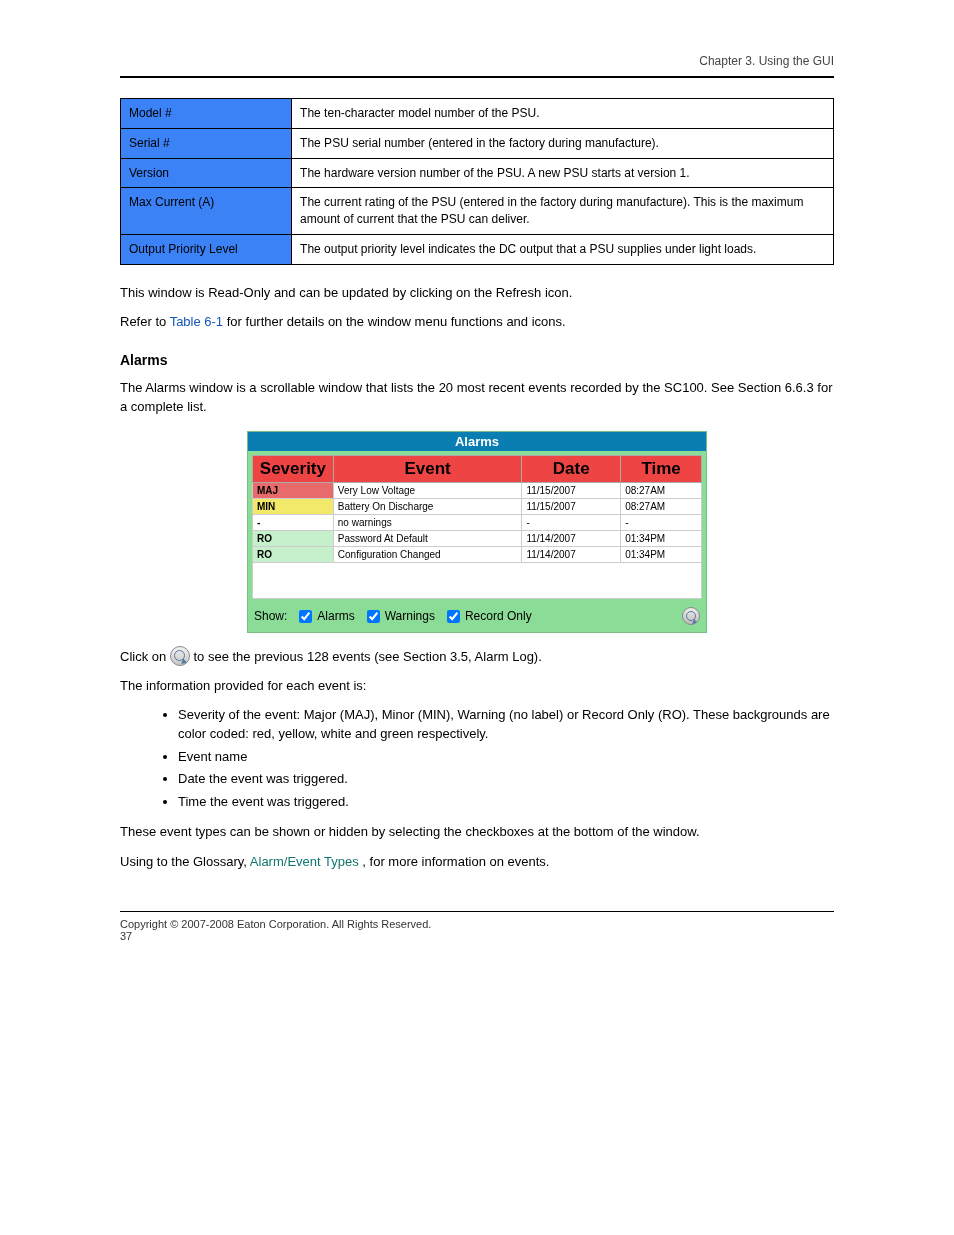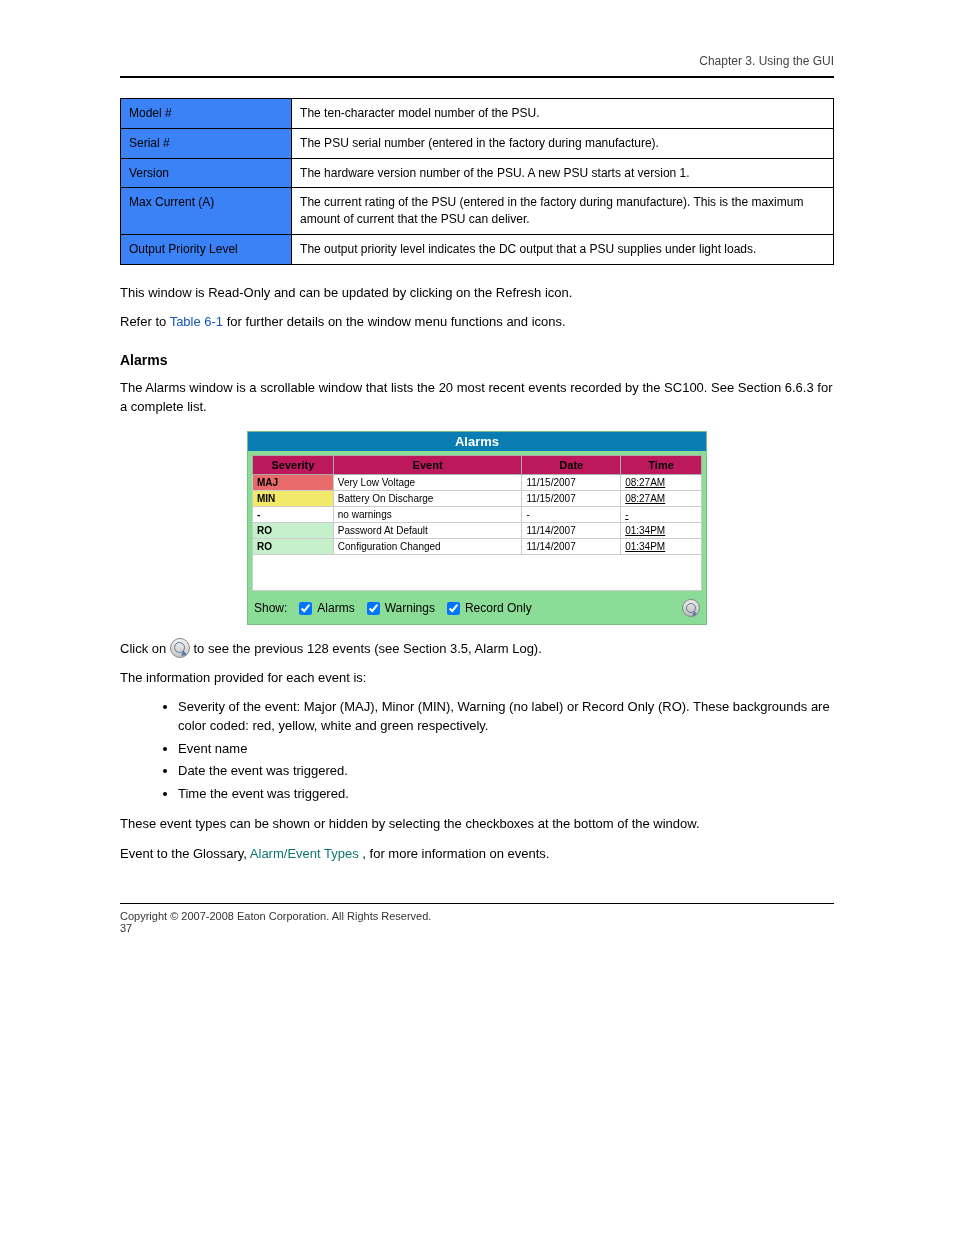--- a/index.html
+++ b/index.html
@@ -71,36 +71,36 @@
     background: #8bdc97;
     padding: 4px;
   }
   .alarms-table {
     width: 100%;
     border-collapse: collapse;
     font-size: 10px;
     background: #fff;
   }
   .alarms-table th {
-    background: #be185d;
+    background: #ef4444;
     border: 1px solid #aaa;
     padding: 3px 4px;
     font-weight: bold;
-    font-size: 11px;
+    font-size: 17px;
     text-align: center;
   }
   .alarms-table td {
     border: 1px solid #ccc;
     padding: 2px 4px;
     font-size: 10px;
   }
   .alarms-table td.sev { width: 18%; font-weight: 600; }
   .alarms-table td.evt { width: 42%; }
   .alarms-table td.date { width: 22%; }
-  .alarms-table td.time { width: 18%; text-decoration: underline; }
+  .alarms-table td.time { width: 18%; }
   .sev-maj { background: #e86a6a; color: #000; }
   .sev-min { background: #f2e96a; color: #000; }
   .sev-none { background: #ffffff; color: #000; }
   .sev-ro { background: #c6f0cc; color: #000; }
   .alarms-blankfill {
     height: 36px;
     background: #fff;
     border-left: 1px solid #ccc;
     border-right: 1px solid #ccc;
     border-bottom: 1px solid #ccc;
@@ -289,21 +289,21 @@
   <p>The information provided for each event is:</p>
   <ul class="bullets">
     <li>Severity of the event: Major (MAJ), Minor (MIN), Warning (no label) or Record Only (RO). These backgrounds are color coded: red, yellow, white and green respectively.</li>
     <li>Event name</li>
     <li>Date the event was triggered.</li>
     <li>Time the event was triggered.</li>
   </ul>
 
   <p>These event types can be shown or hidden by selecting the checkboxes at the bottom of the window.</p>
   <p>
-    <span>Event to the Glossary, </span>
+    <span>Using to the Glossary, </span>
     <span style="color:#0f766e">Alarm/Event Types</span>
     <span>, for more information on events.</span>
   </p>
 
   <div class="footer-rule">
     <span>Copyright © 2007-2008 Eaton Corporation. All Rights Reserved.</span>
     <span>37</span>
   </div>
 </div>
 

